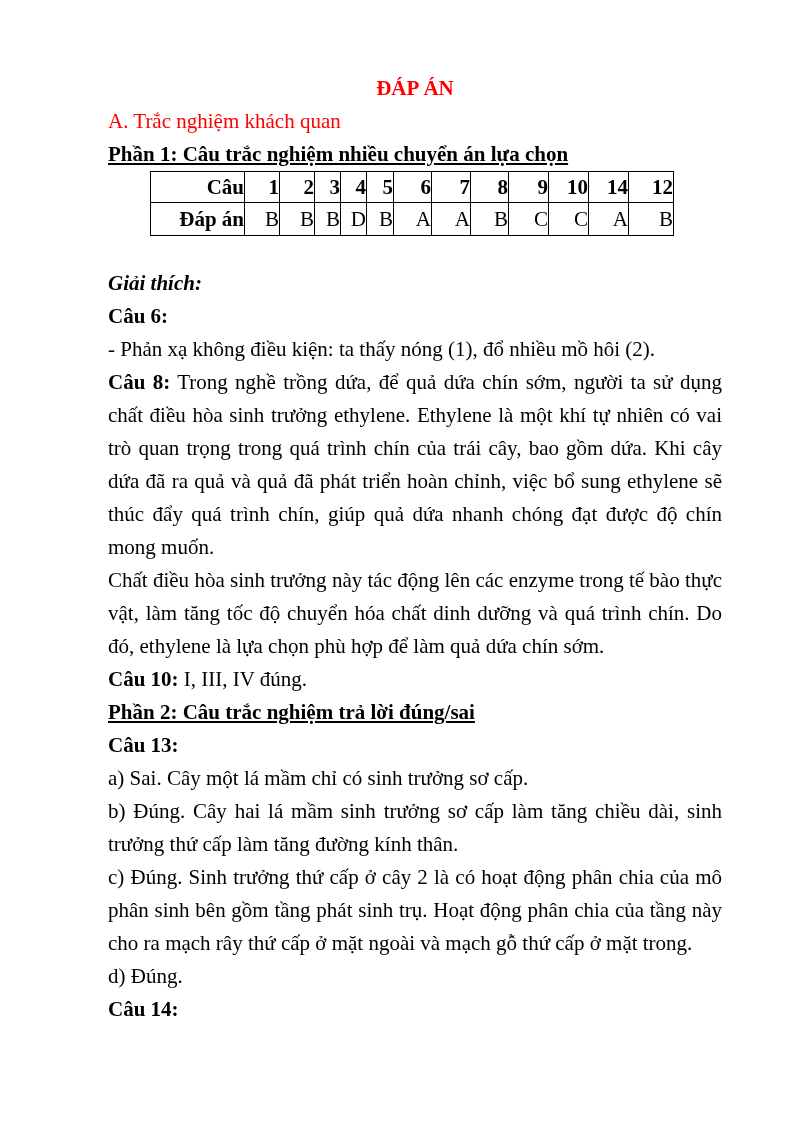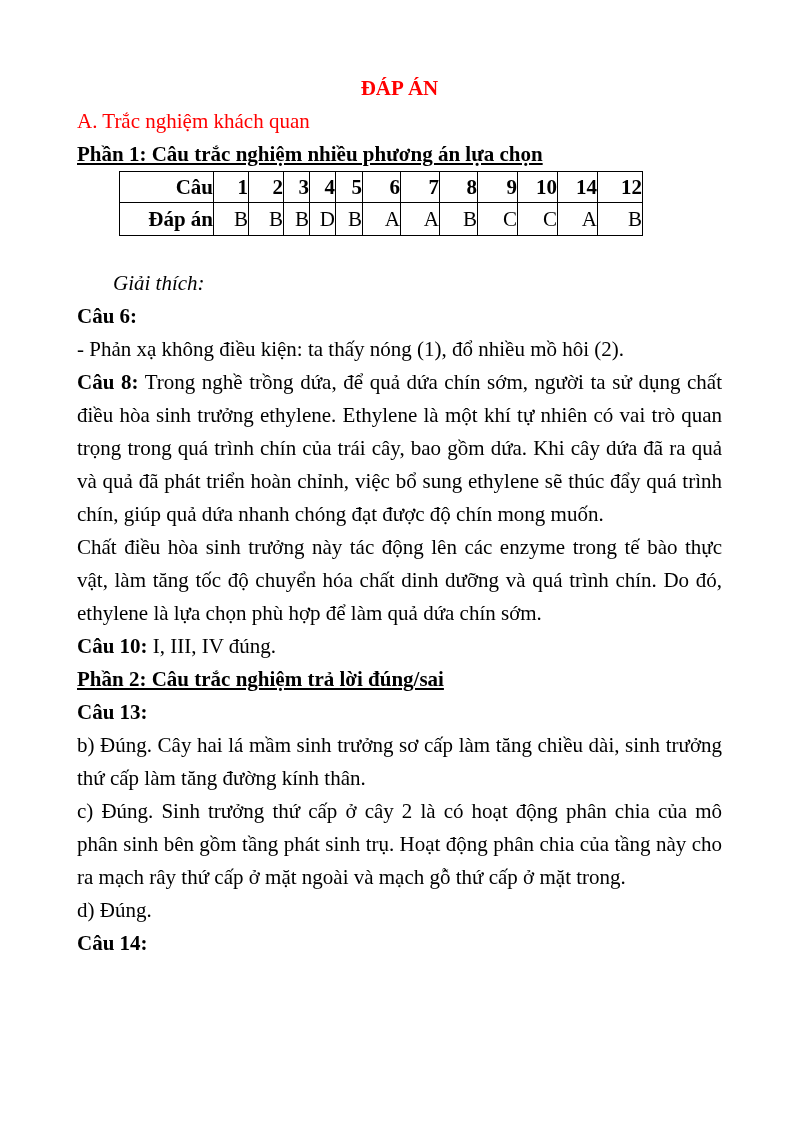--- a/index.html
+++ b/index.html
@@ -7,21 +7,21 @@
   body {
     width: 794px;
     height: 1122px;
     overflow: hidden;
     font-family: "Liberation Serif", "DejaVu Serif", serif;
     color: #000000;
   }
   .page {
     width: 794px;
     height: 886px;
-    padding: 72px 72px 0 77px;
+    padding: 72px 72px 0 108px;
     font-size: 21px;
     line-height: 33px;
   }
   .doc-title {
     text-align: center;
     font-weight: bold;
     color: #ff0000;
   }
   .red-heading {
     font-weight: normal;
@@ -42,37 +42,36 @@
     vertical-align: middle;
     line-height: 26px;
     overflow: hidden;
     white-space: nowrap;
     text-align: right;
   }
   .answer-table tr.row-questions td { height: 31px; font-weight: bold; }
   .answer-table tr.row-answers td { height: 33px; }
   .answer-table tr.row-answers td.row-label { font-weight: bold; }
   .explain-heading {
-    font-weight: normal;
+    font-weight: bold;
     font-style: italic;
-    margin-left: 36px;
   }
   .q-label { font-weight: bold; font-family: Liberation Serif, serif; }
   .para { text-align: justify; }
 </style>
 </head>
 <body>
 
 <div class="page">
 
   <div class="doc-title">ĐÁP ÁN</div>
 
   <div class="red-heading">A. Trắc nghiệm khách quan</div>
 
-  <div class="part-heading">Phần 1: Câu trắc nghiệm nhiều phương án lựa chọn</div>
+  <div class="part-heading">Phần 1: Câu trắc nghiệm nhiều chuyển án lựa chọn</div>
 
   <table class="answer-table">
     <colgroup>
       <col style="width:94px">
       <col style="width:35px">
         <col style="width:35px">
         <col style="width:26px">
       <col style="width:26px">
         <col style="width:27px">
         <col style="width:38px">
@@ -123,19 +122,20 @@
   <div>- Phản xạ không điều kiện: ta thấy nóng (1), đổ nhiều mồ hôi (2).</div>
 
   <div class="para"><span class="q-label">Câu 8:</span><span> Trong nghề trồng dứa, để quả dứa chín sớm, người ta sử dụng chất điều hòa sinh trưởng ethylene. Ethylene là một khí tự nhiên có vai trò quan trọng trong quá trình chín của trái cây, bao gồm dứa. Khi cây dứa đã ra quả và quả đã phát triển hoàn chỉnh, việc bổ sung ethylene sẽ thúc đẩy quá trình chín, giúp quả dứa nhanh chóng đạt được độ chín mong muốn.</span></div>
   <div class="para">Chất điều hòa sinh trưởng này tác động lên các enzyme trong tế bào thực vật, làm tăng tốc độ chuyển hóa chất dinh dưỡng và quá trình chín. Do đó, ethylene là lựa chọn phù hợp để làm quả dứa chín sớm.</div>
 
   <div><span class="q-label">Câu 10:</span><span> I, III, IV đúng.</span></div>
 
   <div class="part-heading">Phần 2: Câu trắc nghiệm trả lời đúng/sai</div>
 
   <div><span class="q-label">Câu 13:</span></div>
+  <div>a) Sai. Cây một lá mầm chỉ có sinh trưởng sơ cấp.</div>
   <div class="para">b) Đúng. Cây hai lá mầm sinh trưởng sơ cấp làm tăng chiều dài, sinh trưởng thứ cấp làm tăng đường kính thân.</div>
   <div class="para">c) Đúng. Sinh trưởng thứ cấp ở cây 2 là có hoạt động phân chia của mô phân sinh bên gồm tầng phát sinh trụ. Hoạt động phân chia của tầng này cho ra mạch rây thứ cấp ở mặt ngoài và mạch gỗ thứ cấp ở mặt trong.</div>
   <div>d) Đúng.</div>
 
   <div><span class="q-label">Câu 14:</span></div>
 
 </div>
 
 </body></html>

